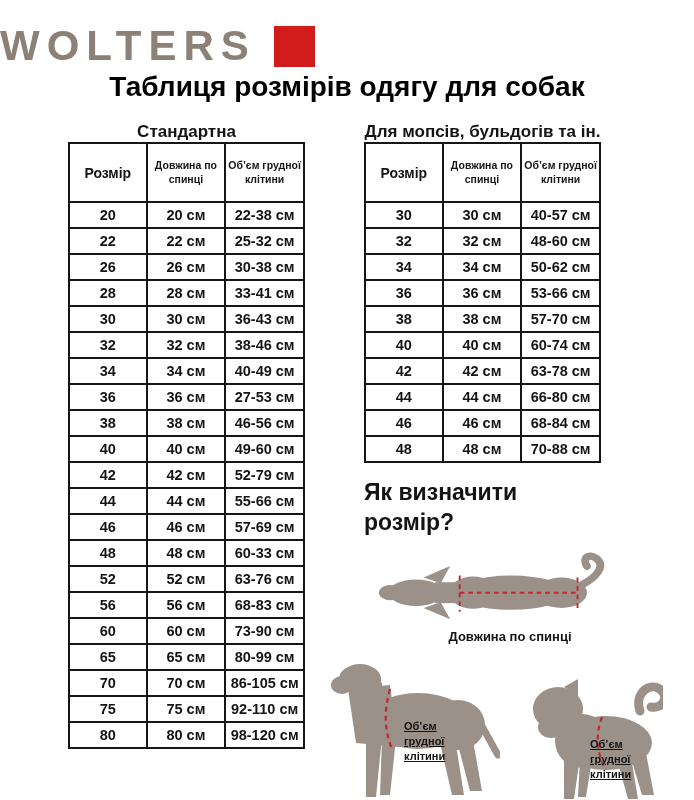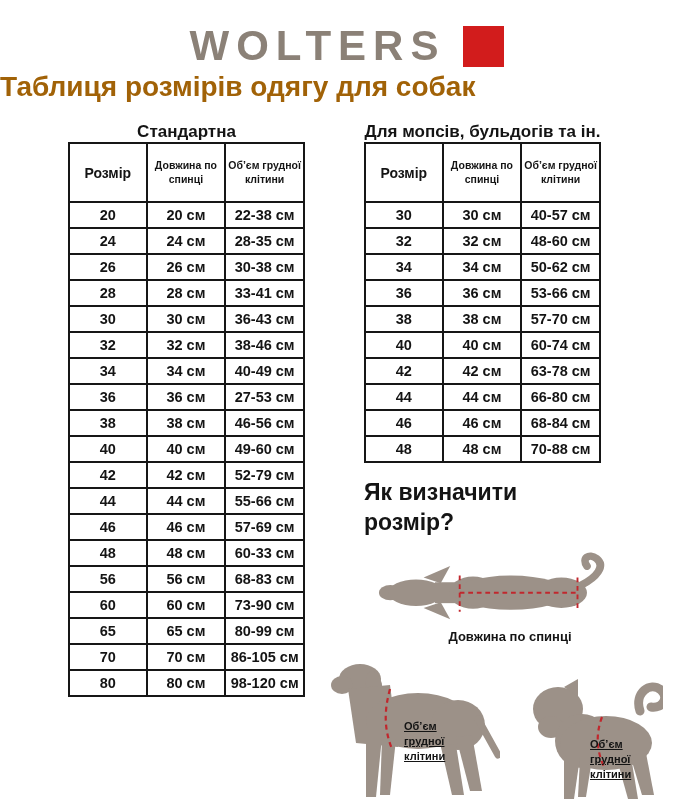--- a/index.html
+++ b/index.html
@@ -6,30 +6,30 @@
   html,body { background:#ffffff; }
   .page {
     position:relative; width:694px; height:800px; margin:0 auto;
     background:#ffffff; overflow:hidden;
     font-family:"Liberation Sans","DejaVu Sans",sans-serif;
     color:#1a1a1a;
   }
   
   .logo-row {
     padding-top:28px; height:64px;
-    display:flex; align-items:center; justify-content:center; gap:18px;
+    display:flex; align-items:center; justify-content:flex-start; gap:18px;
   }
   .logo-text {
     font-size:42px; font-weight:bold; letter-spacing:7px;
     color:#8b8177; line-height:1;
   }
   .logo-square { width:41px; height:41px; background:#d21c1c; }
   .page-title {
-    margin-top:6px; text-align:left;
-    font-size:28px; font-weight:bold; line-height:34px; color:#a16207;
+    margin-top:6px; text-align:center;
+    font-size:28px; font-weight:bold; line-height:34px; color:#000000;
   }
   
   .content { position:relative; margin-top:18px; padding-left:68px; display:flex; gap:59px; }
   .col { width:237px; flex:0 0 237px; }
   .table-caption {
     text-align:center; font-size:17px; font-weight:bold;
     line-height:20px; color:#141414;
   }
   
   table.size-table {
@@ -91,23 +91,23 @@
               <th>Об’єм грудної клітини</th>
             </tr>
         </thead>
         <tbody>
             <tr>
               <td>20</td>
               <td>20 см</td>
               <td>22-38 см</td>
             </tr>
             <tr>
-              <td>24</td>
-              <td>24 см</td>
-              <td>28-35 см</td>
+              <td>22</td>
+              <td>22 см</td>
+              <td>25-32 см</td>
             </tr>
             <tr>
               <td>26</td>
               <td>26 см</td>
               <td>30-38 см</td>
             </tr>
             <tr>
               <td>28</td>
               <td>28 см</td>
               <td>33-41 см</td>
@@ -156,38 +156,48 @@
               <td>46</td>
               <td>46 см</td>
               <td>57-69 см</td>
             </tr>
             <tr>
               <td>48</td>
               <td>48 см</td>
               <td>60-33 см</td>
             </tr>
             <tr>
+              <td>52</td>
+              <td>52 см</td>
+              <td>63-76 см</td>
+            </tr>
+            <tr>
               <td>56</td>
               <td>56 см</td>
               <td>68-83 см</td>
             </tr>
             <tr>
               <td>60</td>
               <td>60 см</td>
               <td>73-90 см</td>
             </tr>
             <tr>
               <td>65</td>
               <td>65 см</td>
               <td>80-99 см</td>
             </tr>
             <tr>
               <td>70</td>
               <td>70 см</td>
               <td>86-105 см</td>
+            </tr>
+            <tr>
+              <td>75</td>
+              <td>75 см</td>
+              <td>92-110 см</td>
             </tr>
             <tr>
               <td>80</td>
               <td>80 см</td>
               <td>98-120 см</td>
             </tr>
           </tbody>
       </table>
     </div>
 

